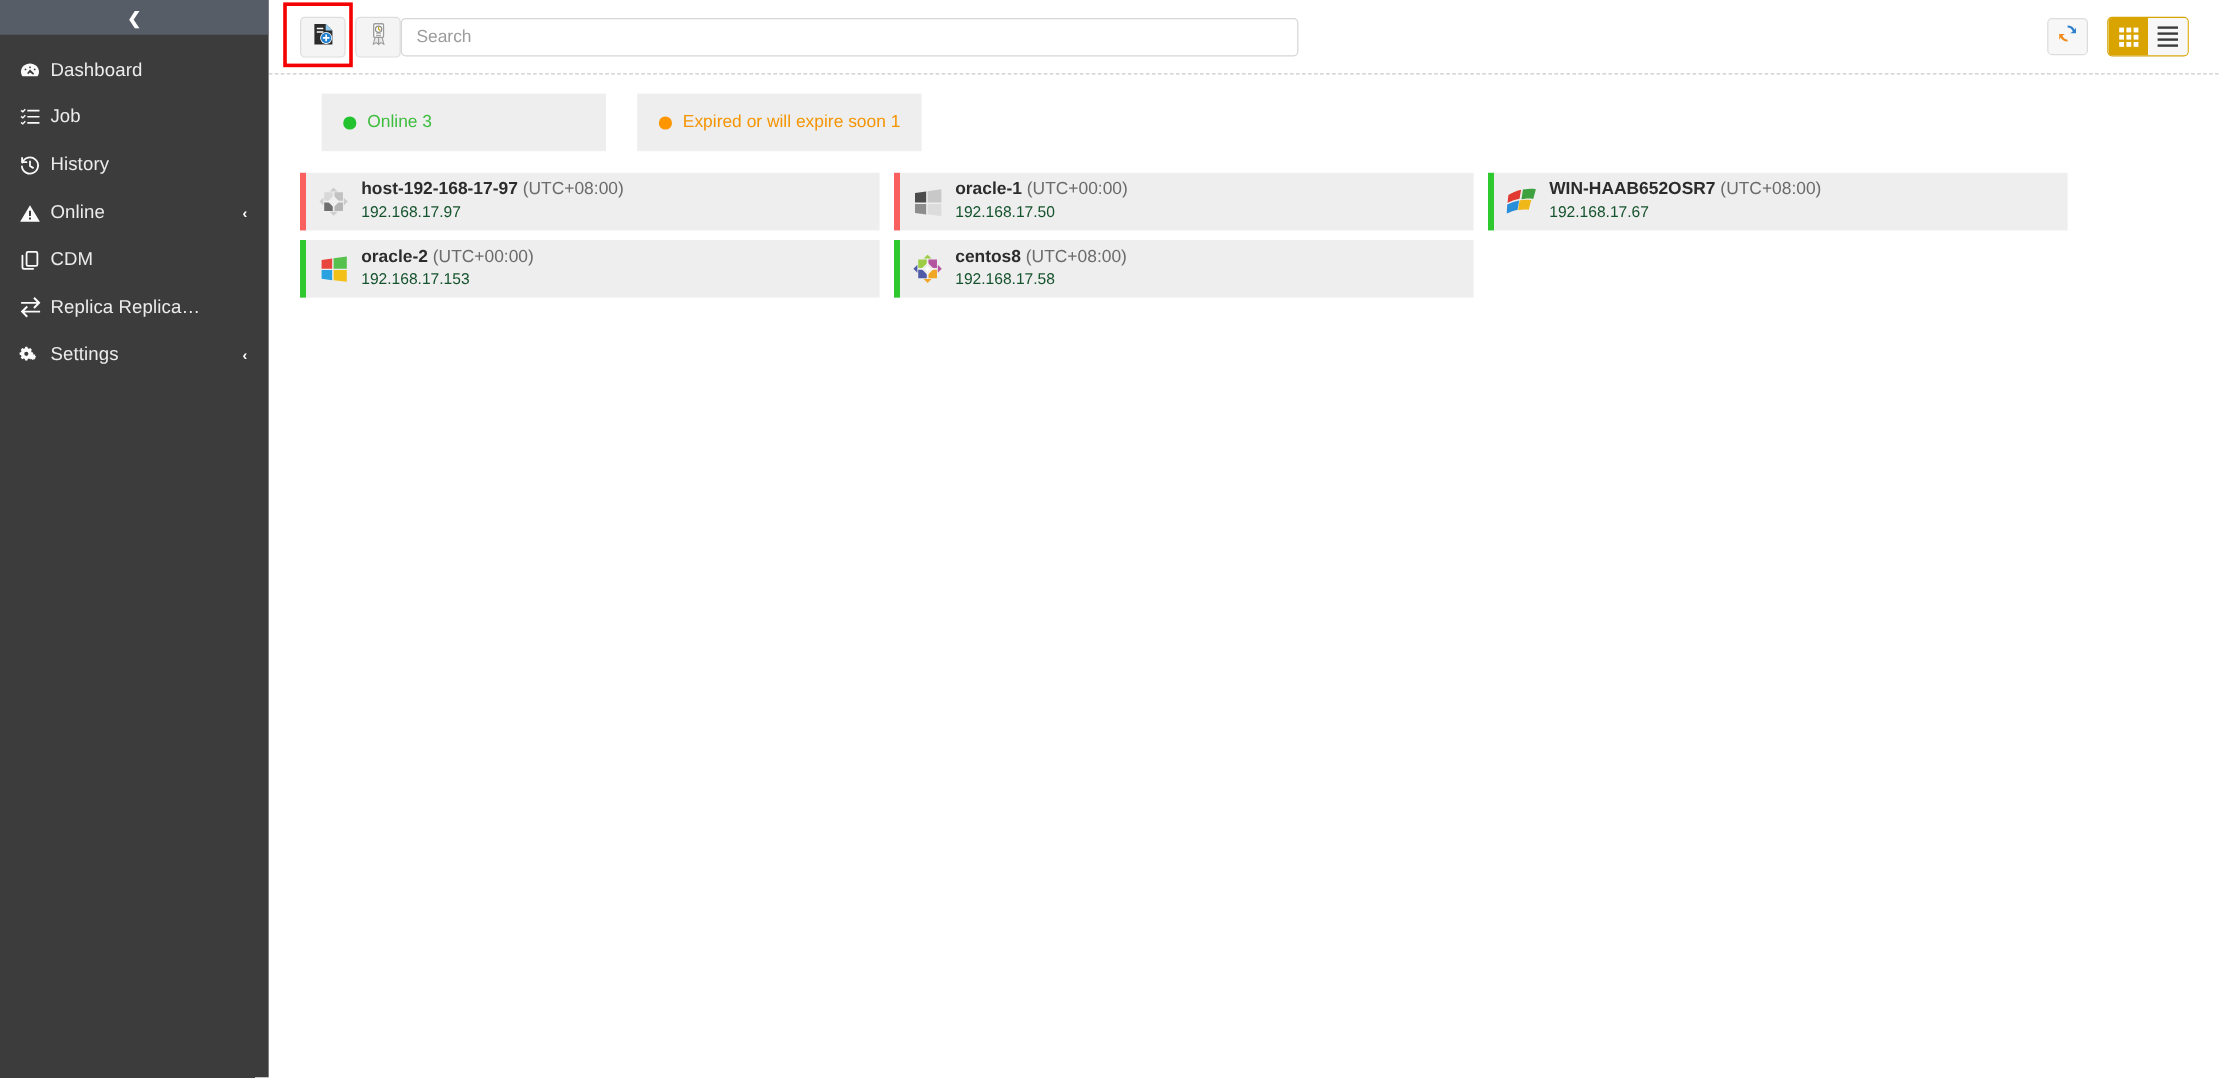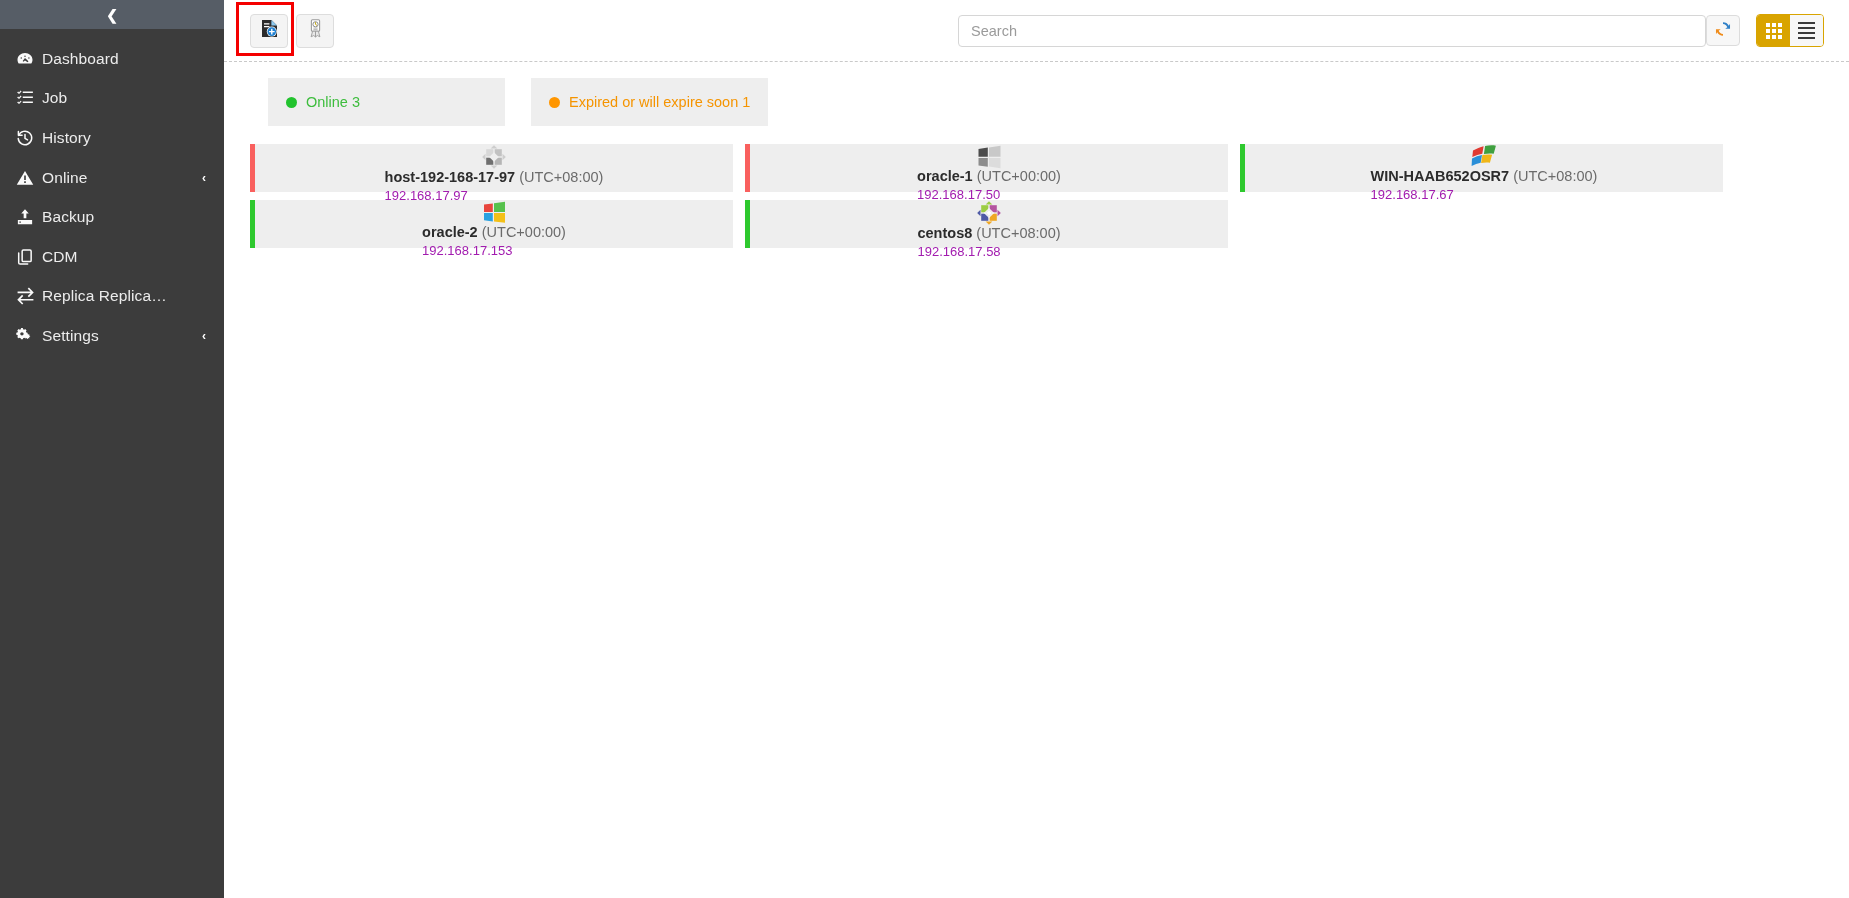--- a/index.html
+++ b/index.html
@@ -66,21 +66,21 @@
   }
   .tb-btn {
     width: 38px; height: 34px;
     background: #f4f4f4;
     border: 1px solid #dddddd;
     border-radius: 4px;
     display: flex; align-items: center; justify-content: center;
     cursor: pointer;
   }
 
-  .tb-search-wrap { flex: 1; display: flex; justify-content: flex-end; }
+  .tb-search-wrap { flex: 1; display: flex; justify-content: flex-start; }
   #search-input {
     width: 748px; height: 32px;
     border: 1px solid #d6d6d6; border-radius: 4px;
     padding: 0 12px; font-size: 14.5px;
     color: #333; background: #fff;
     font-family: "Liberation Sans", sans-serif;
     outline: none;
   }
   #search-input::placeholder { color: #9b9b9b; }
 
@@ -118,31 +118,30 @@
   .dot { width: 11px; height: 11px; border-radius: 50%; display: block; }
   .status-label { font-size: 14.5px; }
 
   .host-grid { display: flex; flex-wrap: wrap; gap: 8px 12px; }
   .host-card {
     width: 483px; height: 48px;
     background: #eeeeee;
     display: flex; align-items: center;
     border-left: 5px solid #888;
     cursor: pointer;
-    flex-direction: column;
   }
   .host-ico {
     width: 46px; min-width: 46px; height: 48px;
     display: flex; align-items: center; justify-content: center;
   }
   .host-txt { display: flex; flex-direction: column; justify-content: center; gap: 3px; }
   .host-line1 { font-size: 14.5px; color: #555; line-height: 1.1; }
   .host-name { font-weight: bold; color: #2c2c2c; }
   .host-tz { color: #6b6b6b; font-weight: normal; }
-  .host-ip { font-size: 13px; color: #a21caf; line-height: 1.1; }
+  .host-ip { font-size: 13px; color: #14532d; line-height: 1.1; }
 </style>
 </head>
 <body>
 
 <div id="app">
 
   <nav id="sidebar">
 
     <div class="sb-header">
       <span class="chev">❮</span>
@@ -183,29 +182,20 @@
       <div class="sb-item">
         <span class="sb-ico">
           <svg width="18" height="18" viewBox="0 0 24 24" fill="#fafafa">
               <path d="M12 2.6L23 21H1L12 2.6zm-1.1 6.1v6h2.2v-6h-2.2zm0 7.6v2.2h2.2v-2.2h-2.2z"></path>
             </svg>
         </span>
         <span class="sb-label">Online</span>
         <span class="sb-caret">‹</span>
       </div>
 
-      <div class="sb-item">
-        <span class="sb-ico">
-          <svg width="18" height="18" viewBox="0 0 24 24" fill="#fafafa">
-              <path d="M12 1.8l5 5.6h-3.2v6.3h-3.6V7.4H7l5-5.6z"></path>
-              <path d="M2.5 16h19v5.5h-19V16zm2 2v1.8h2V18h-2z"></path>
-            </svg>
-        </span>
-        <span class="sb-label">Backup</span>
-      </div>
 
 
       <div class="sb-item">
         <span class="sb-ico">
           <svg width="18" height="18" viewBox="0 0 24 24" fill="none" stroke="#fafafa" stroke-width="2">
               <rect x="8.2" y="2.6" width="12" height="15.5" rx="1.6"></rect>
               <path d="M15.6 21.4H5.4a1.8 1.8 0 0 1-1.8-1.8V6.6" stroke-linecap="round"></path>
             </svg>
         </span>
         <span class="sb-label">CDM</span>

